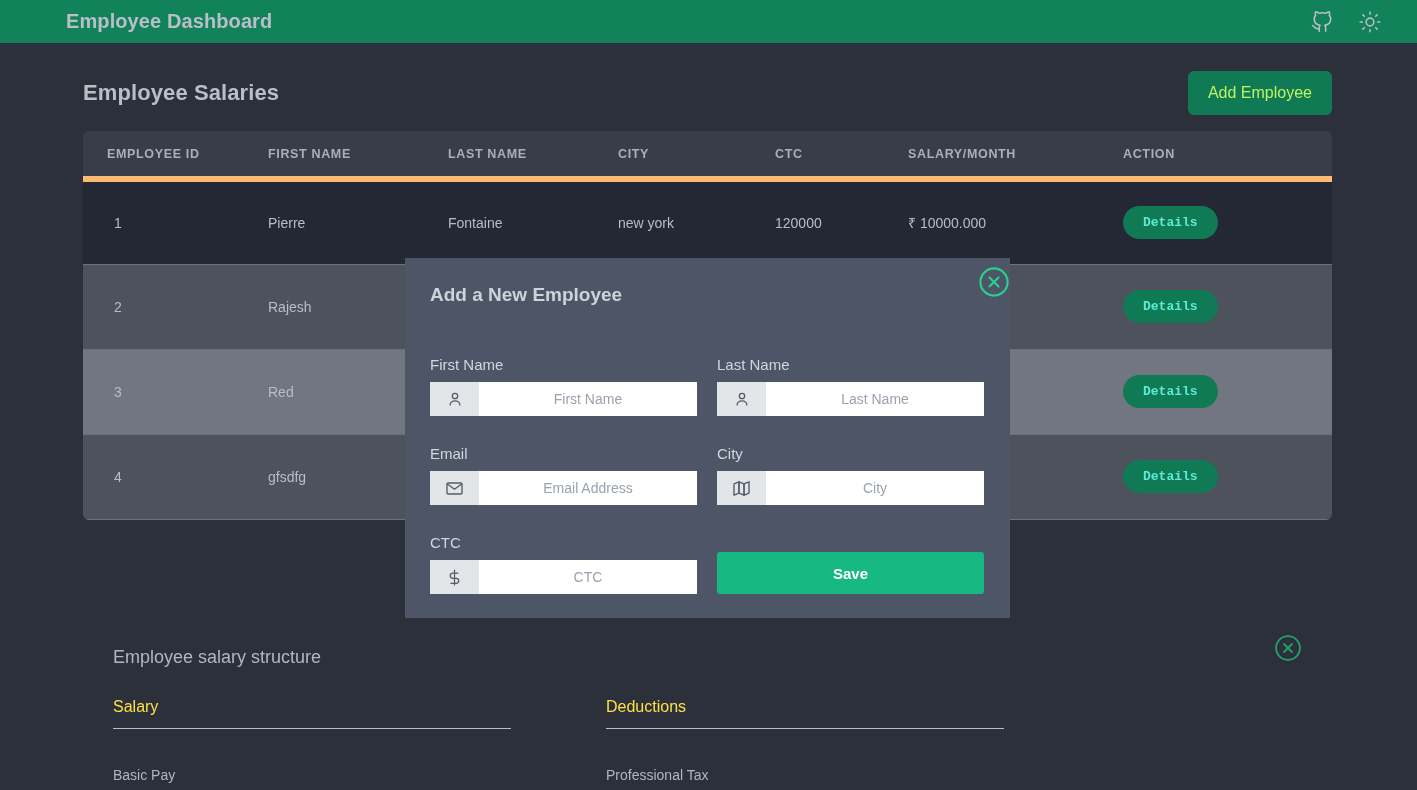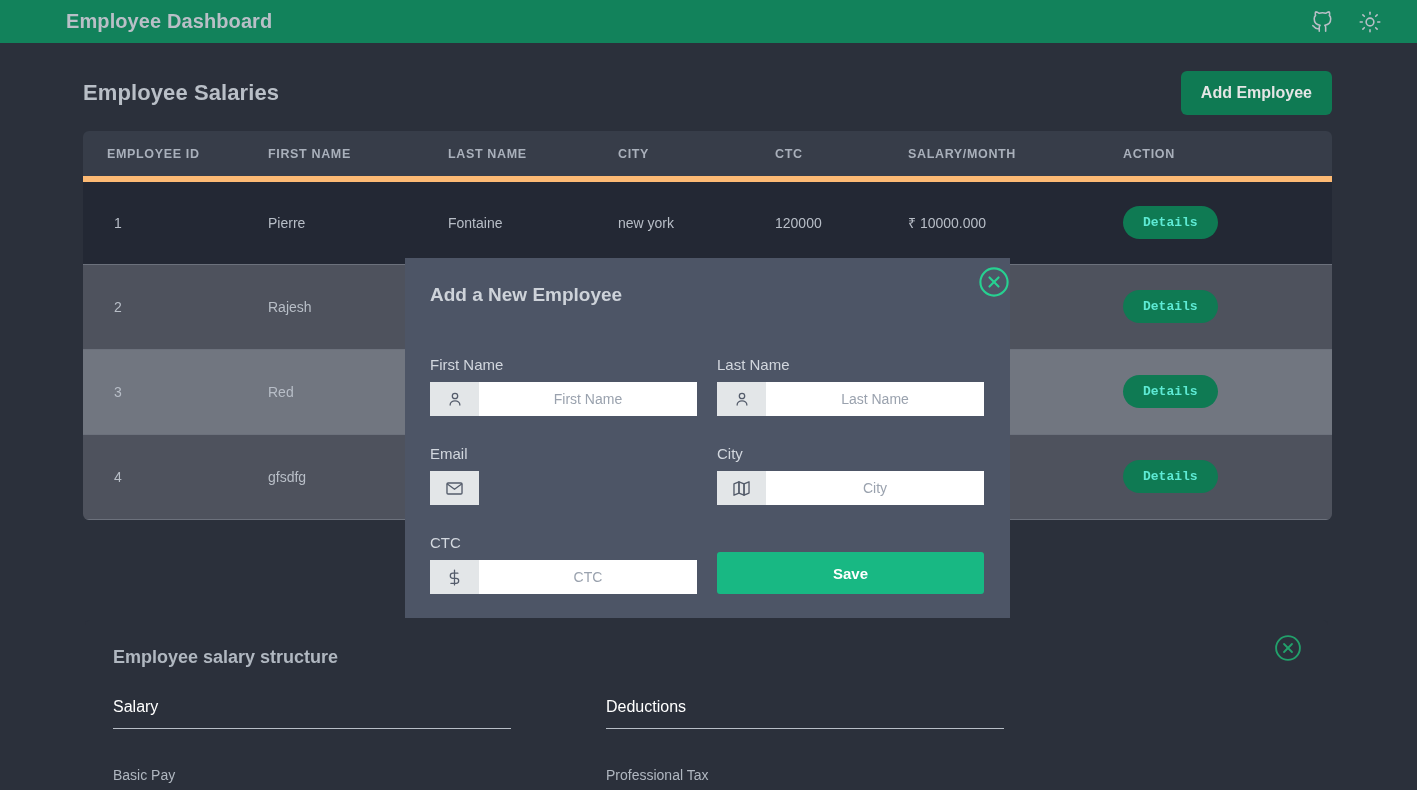--- a/index.html
+++ b/index.html
@@ -63,23 +63,23 @@
   }
   .section-title {
     font-size: 22px;
     color: #b9bfc7;
     font-weight: bold;
     letter-spacing: 0.1px;
   }
   .add-employee-btn {
     margin-left: auto;
     background: #0f7a53;
-    color: #e5e5e5;
+    color: #bef264;
     font-size: 16px;
-    font-weight: bold;
+    font-weight: normal;
     border: none;
     border-radius: 6px;
     padding: 14px 20px;
     cursor: pointer;
     font-family: "Liberation Sans", sans-serif;
     line-height: 1;
   }
 
   
   .table-wrap {
@@ -144,21 +144,21 @@
     left: 85px;
     top: 577px;
     width: 1243px;
     background: #2b303b;
     border-radius: 5px;
     padding: 27px 28px 0 28px;
   }
   .salary-panel-title {
     font-size: 18px;
     color: #b0b7c0;
-    font-weight: bold;
+    font-weight: normal;
     margin-bottom: 30px;
   }
   .panel-close {
     position: absolute;
     right: 26px;
     top: 14px;
     width: 28px; height: 28px;
     color: #22a06b;
     cursor: pointer;
     background: none; border: none;
@@ -169,21 +169,21 @@
     display: flex;
     gap: 0;
   }
   .salary-col {
     width: 493px;
     margin-right: 0;
   }
   .salary-col.second { margin-left: 0; }
   .sec-heading {
     font-size: 16px;
-    color: #ffffff;
+    color: #fde047;
     padding-bottom: 12px;
     border-bottom: 1px solid #b8bec7;
     width: 398px;
     margin-bottom: 38px;
   }
   .field-label {
     font-size: 14px;
     color: #b0b7c0;
     margin-bottom: 12px;
   }
@@ -433,20 +433,21 @@
     <div class="modal-row">
       <div class="modal-field">
         <div class="modal-label">Email</div>
         <div class="m-input-group">
           <span class="m-prefix">
             <svg width="19" height="19" viewBox="0 0 24 24" fill="none" stroke="currentColor" stroke-width="1.7" stroke-linecap="round" stroke-linejoin="round">
               <rect x="2.5" y="5" width="19" height="14" rx="1.4"></rect>
               <path d="M3 6.4l9 6.6 9-6.6"></path>
             </svg>
           </span>
+          <input class="m-input" type="text" placeholder="Email Address" style="">
         </div>
       </div>
       <div class="modal-field">
         <div class="modal-label">City</div>
         <div class="m-input-group">
           <span class="m-prefix">
             <svg width="19" height="19" viewBox="0 0 24 24" fill="none" stroke="currentColor" stroke-width="1.7" stroke-linecap="round" stroke-linejoin="round">
               <path d="M2.5 6.3l6.3-2.8v14.2L2.5 20.5z"></path>
               <path d="M8.8 3.5l6.4 2.8v14.2L8.8 17.7z"></path>
               <path d="M15.2 6.3l6.3-2.8v14.2l-6.3 2.8z"></path>

